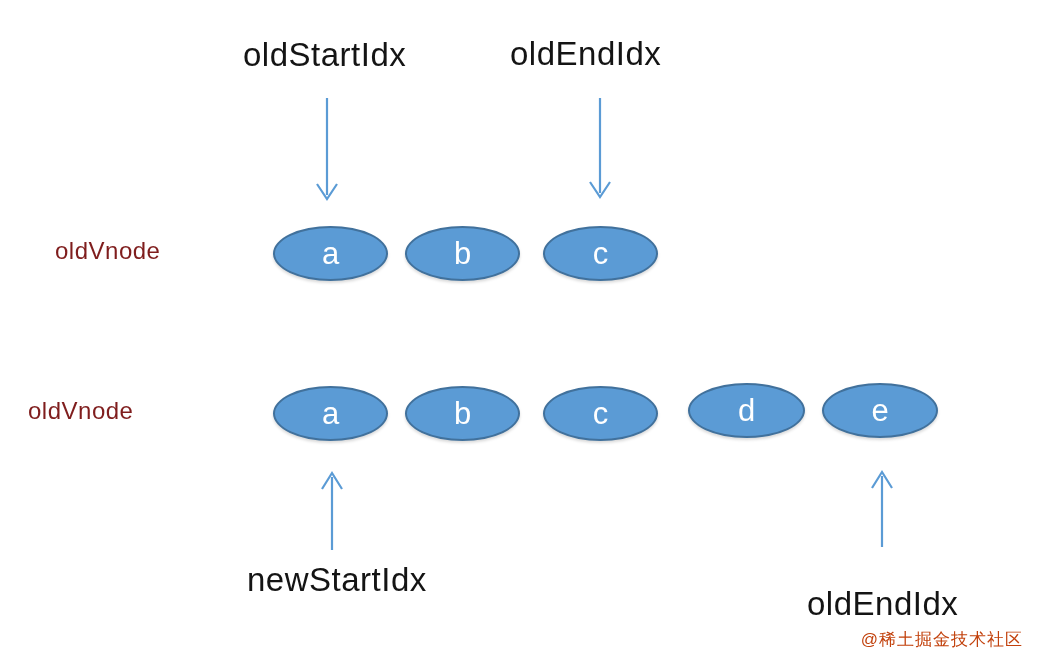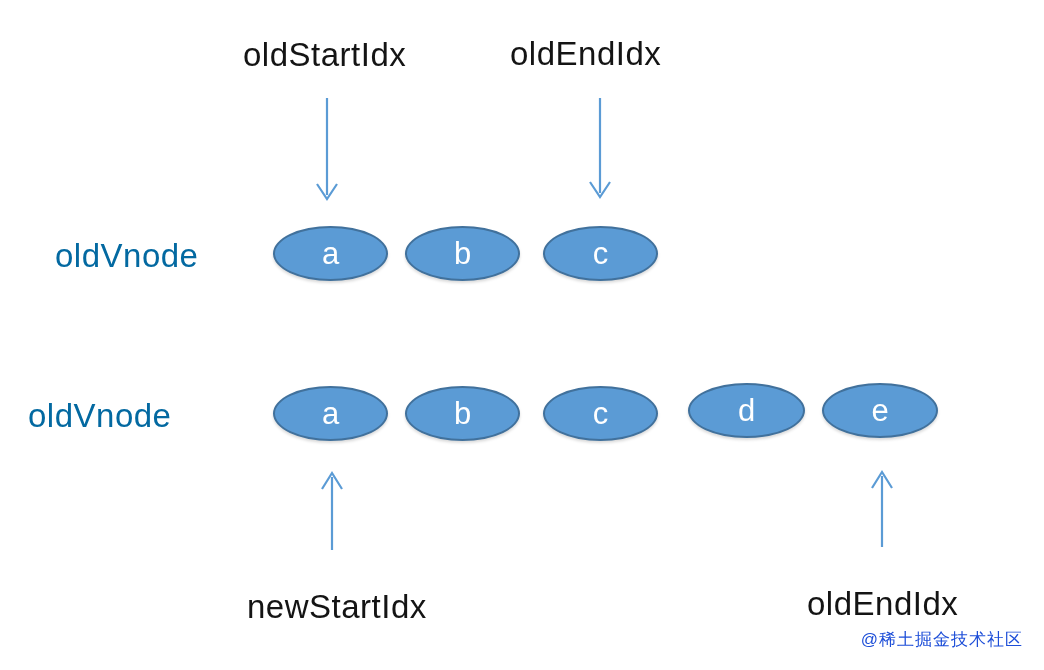--- a/index.html
+++ b/index.html
@@ -17,22 +17,22 @@
   }
   .pointer-label {
     position: absolute;
     font-size: 33px;
     color: #141414;
     white-space: nowrap;
     letter-spacing: 0.5px;
   }
   .row-label {
     position: absolute;
-    font-size: 33px;
-    color: #0369a1;
+    font-size: 24px;
+    color: #7f1d1d;
     white-space: nowrap;
     letter-spacing: 0.5px;
   }
   .vnode {
     position: absolute;
     width: 115px;
     height: 55px;
     background: #5b9bd5;
     border: 2px solid #41719c;
     border-radius: 50%;
@@ -50,21 +50,21 @@
     top: 0;
     width: 1044px;
     height: 670px;
     pointer-events: none;
   }
   .watermark {
     position: absolute;
     right: 21px;
     top: 628px;
     font-size: 17px;
-    color: #1d4ed8;
+    color: #c2410c;
     letter-spacing: 1px;
   }
 </style>
 </head>
 <body>
 
 <div class="canvas">
 
   <div class="pointer-label" style="left:243px; top:36px;">oldStartIdx</div>
   <div class="pointer-label" style="left:510px; top:35px;">oldEndIdx</div>
@@ -93,18 +93,18 @@
   <div class="vnode" style="left:405px; top:226px;">b</div>
   <div class="vnode" style="left:543px; top:226px;">c</div>
 
   <div class="row-label" style="left:28px; top:397px;">oldVnode</div>
   <div class="vnode" style="left:273px; top:386px;">a</div>
   <div class="vnode" style="left:405px; top:386px;">b</div>
   <div class="vnode" style="left:543px; top:386px;">c</div>
   <div class="vnode" style="left:688px; top:383px; width:117px;">d</div>
   <div class="vnode" style="left:822px; top:383px; width:116px;">e</div>
 
-  <div class="pointer-label" style="left:247px; top:588px;">newStartIdx</div>
+  <div class="pointer-label" style="left:247px; top:561px;">newStartIdx</div>
   <div class="pointer-label" style="left:807px; top:585px;">oldEndIdx</div>
 
   <div class="watermark">@稀土掘金技术社区</div>
 
 </div>
 
 </body></html>

